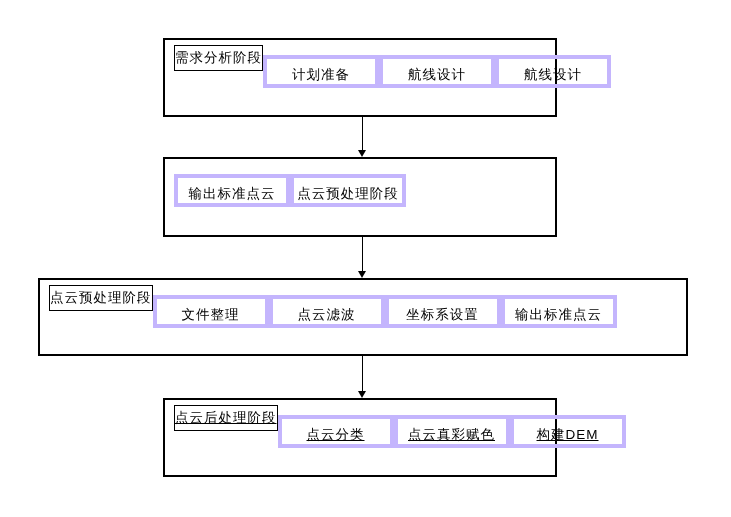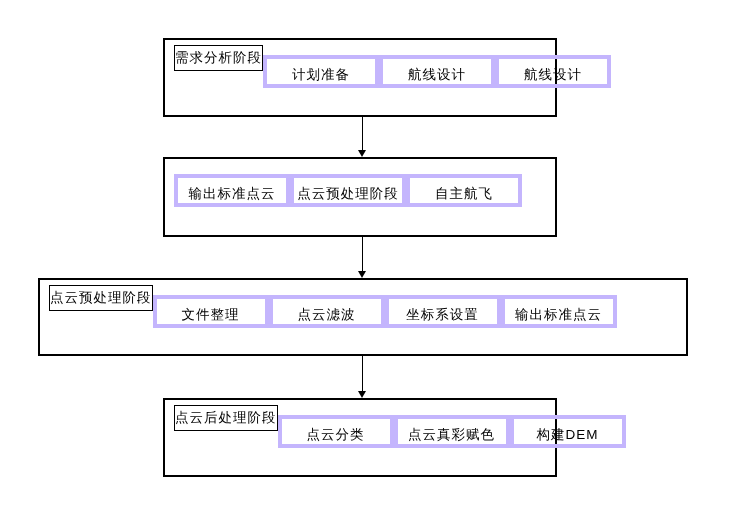--- a/index.html
+++ b/index.html
@@ -20,21 +20,21 @@
     box-sizing: border-box;
     border: 2px solid #000000;
     background: #ffffff;
     padding: 5px 9px 7px 9px;
     display: flex;
     flex-direction: row;
   }
   .stage1 { left: 163px; top: 38px;  width: 394px; height: 79px; }
   .stage2 { left: 163px; top: 157px; width: 394px; height: 80px; }
   .stage3 { left: 38px;  top: 278px; width: 650px; height: 78px; }
-  .stage4 { left: 163px; top: 398px; width: 394px; height: 79px; }
+  .stage4 { left: 163px; top: 398px; width: 394px; height: 79px; text-decoration: underline; }
 
   .stage-title {
     box-sizing: border-box;
     border: 1px solid #000000;
     height: 26px;
     line-height: 24px;
     text-align: center;
     font-size: 13.5px;
     letter-spacing: 1px;
     flex: 0 0 auto;
@@ -102,21 +102,20 @@
 
   <div class="arrow arrow1">
     <span class="stem"></span>
     <span class="head"></span>
   </div>
 
   <section class="stage stage2">
     <div class="steps">
       <div class="step">输出标准点云</div>
       <div class="step">点云预处理阶段</div>
-      <div class="step">自主航飞</div>
     </div>
   </section>
 
   <div class="arrow arrow2">
     <span class="stem"></span>
     <span class="head"></span>
   </div>
 
   <section class="stage stage3">
     <div class="stage-title">点云预处理阶段</div>

